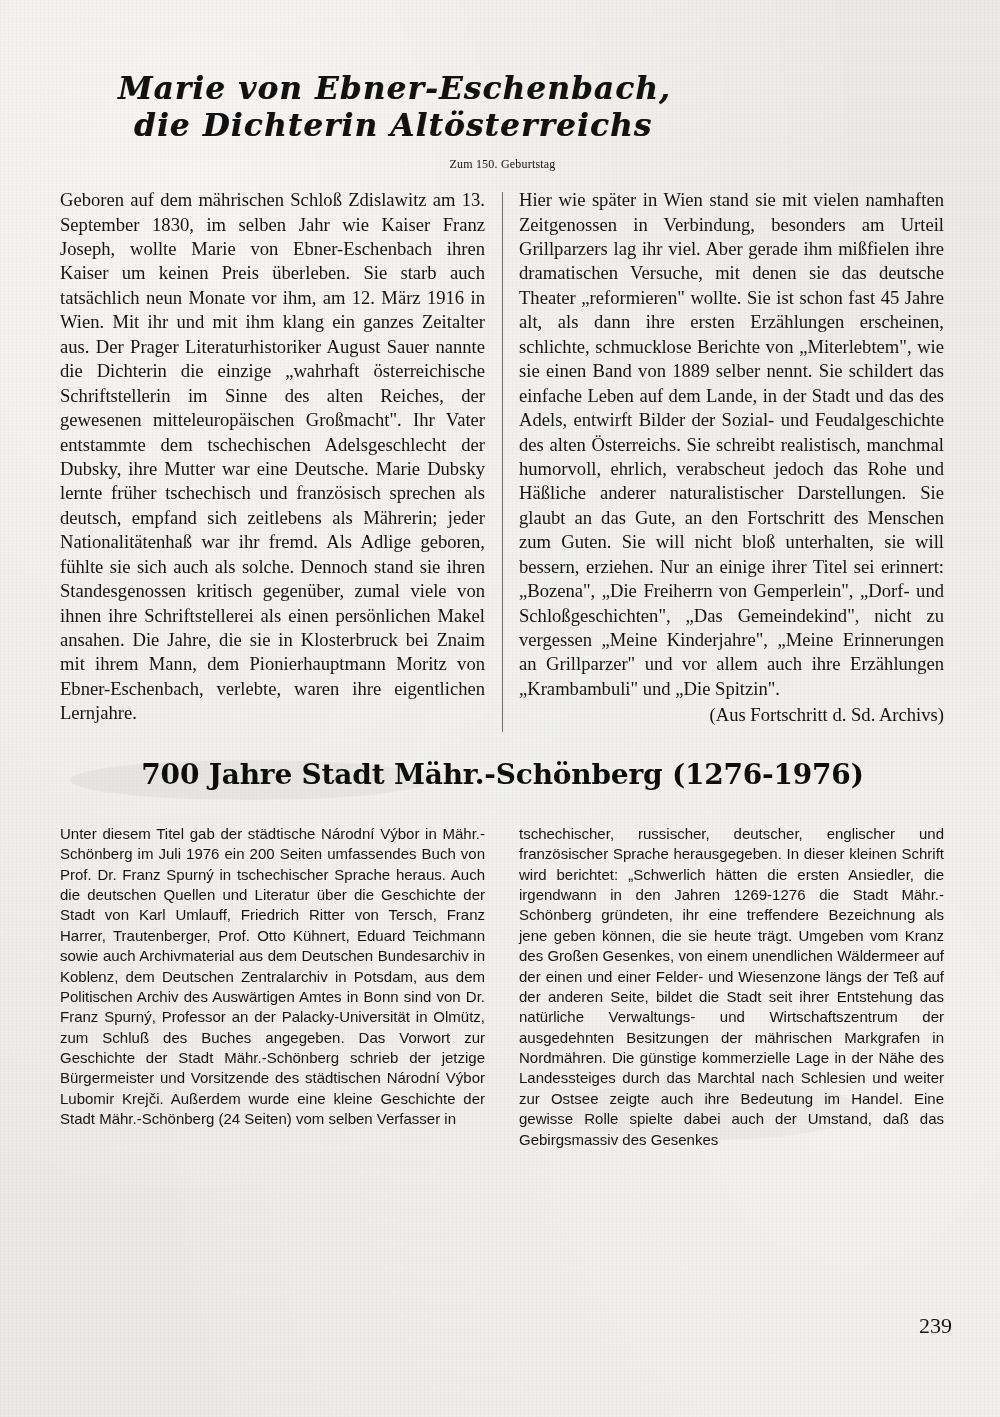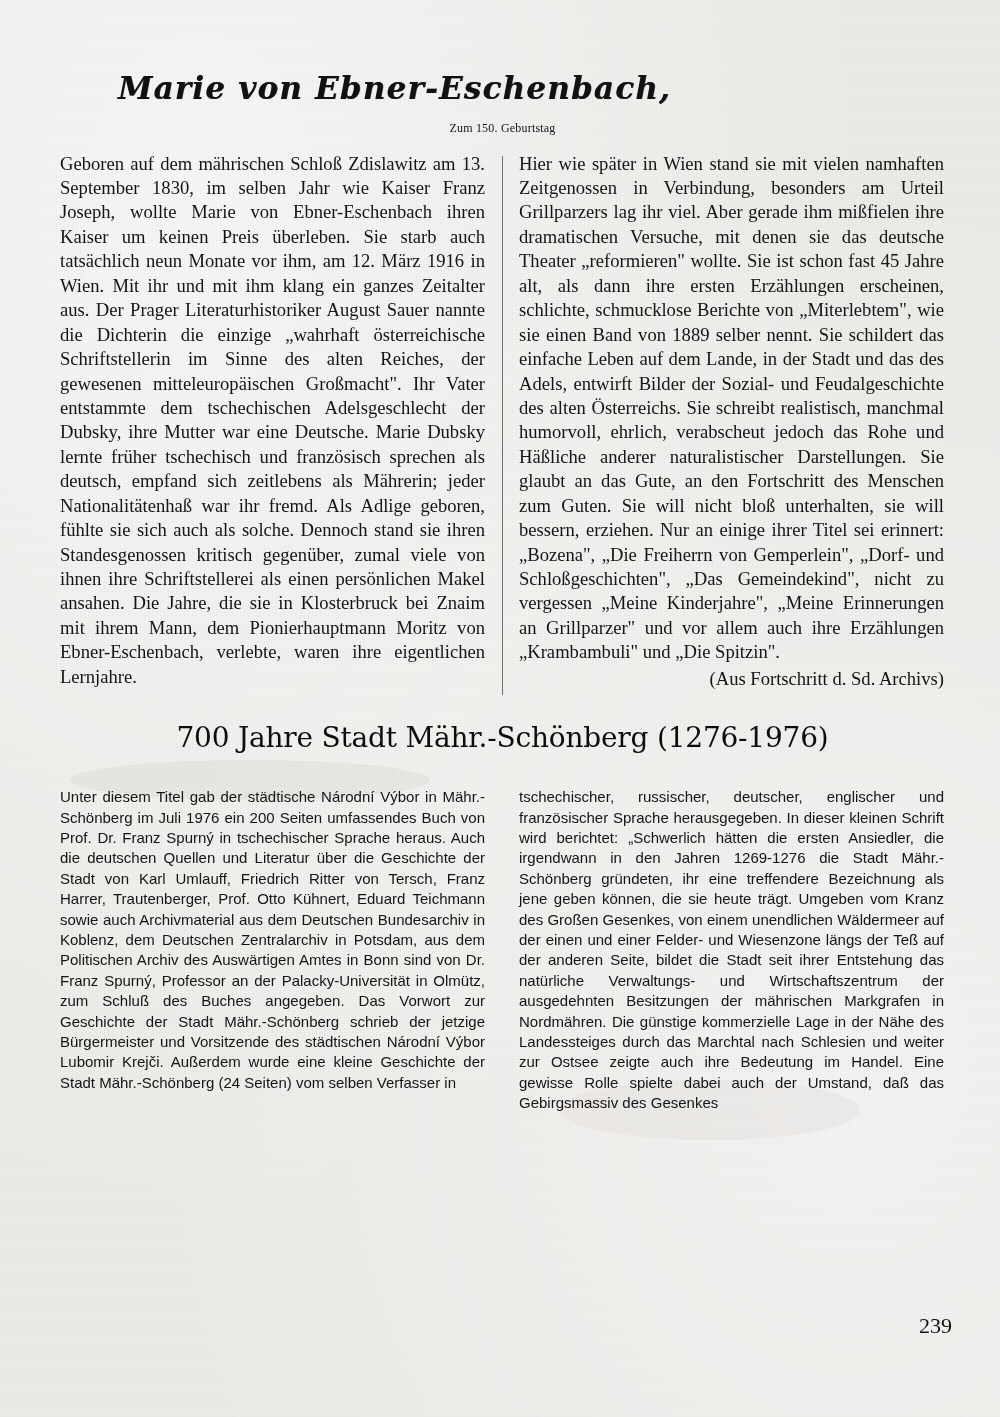--- a/index.html
+++ b/index.html
@@ -96,21 +96,21 @@
     font-size: 18.6px;
   }
 
   
   .sep-rule {
     height: 0;
     margin: 22px 0 0 0;
   }
   .heading2 {
     font-family: "DejaVu Serif", serif;
-    font-weight: normal;
+    font-weight: bold;
     font-size: 28px;
     text-align: center;
     letter-spacing: -0.2px;
     margin: 30px 0 18px 0;
     color: #0d0d0d;
   }
   .col2 {
     width: 425px;
     font-size: 18.2px;
     line-height: 1.30;
@@ -143,20 +143,21 @@
   <div class="noise"></div>
 
   <div class="smudge" style="left:70px; top:760px; width:360px; height:40px; background:rgba(150,145,140,0.10);"></div>
   <div class="smudge" style="left:560px; top:1080px; width:300px; height:60px; background:rgba(150,145,140,0.07);"></div>
 
   <div class="content">
 
     <div>
       <h1 class="main-title">
         <span>Marie von Ebner-Eschenbach,</span>
+        <span class="l2">die Dichterin Altösterreichs</span>
       </h1>
       <div class="subtitle">Zum 150. Geburtstag</div>
 
       <div class="cols">
         <div class="divider-vert"></div>
         <div class="col">
           <p>Geboren auf dem mährischen Schloß Zdislawitz am 13. September 1830, im selben Jahr wie Kaiser Franz Joseph, wollte Marie von Ebner-Eschenbach ihren Kaiser um keinen Preis überleben. Sie starb auch tatsächlich neun Monate vor ihm, am 12. März 1916 in Wien. Mit ihr und mit ihm klang ein ganzes Zeitalter aus. Der Prager Literaturhistoriker August Sauer nannte die Dichterin die einzige „wahrhaft österreichische Schriftstellerin im Sinne des alten Reiches, der gewesenen mitteleuropäischen Großmacht". Ihr Vater entstammte dem tschechischen Adelsgeschlecht der Dubsky, ihre Mutter war eine Deutsche. Marie Dubsky lernte früher tschechisch und französisch sprechen als deutsch, empfand sich zeitlebens als Mährerin; jeder Nationalitätenhaß war ihr fremd. Als Adlige geboren, fühlte sie sich auch als solche. Dennoch stand sie ihren Standesgenossen kritisch gegenüber, zumal viele von ihnen ihre Schriftstellerei als einen persönlichen Makel ansahen. Die Jahre, die sie in Klosterbruck bei Znaim mit ihrem Mann, dem Pionierhauptmann Moritz von Ebner-Eschenbach, verlebte, waren ihre eigentlichen Lernjahre.</p>
         </div>
         <div class="col">
           <p>Hier wie später in Wien stand sie mit vielen namhaften Zeitgenossen in Verbindung, besonders am Urteil Grillparzers lag ihr viel. Aber gerade ihm mißfielen ihre dramatischen Versuche, mit denen sie das deutsche Theater „reformieren" wollte. Sie ist schon fast 45 Jahre alt, als dann ihre ersten Erzählungen erscheinen, schlichte, schmucklose Berichte von „Miterlebtem", wie sie einen Band von 1889 selber nennt. Sie schildert das einfache Leben auf dem Lande, in der Stadt und das des Adels, entwirft Bilder der Sozial- und Feudalgeschichte des alten Österreichs. Sie schreibt realistisch, manchmal humorvoll, ehrlich, verabscheut jedoch das Rohe und Häßliche anderer naturalistischer Darstellungen. Sie glaubt an das Gute, an den Fortschritt des Menschen zum Guten. Sie will nicht bloß unterhalten, sie will bessern, erziehen. Nur an einige ihrer Titel sei erinnert: „Bozena", „Die Freiherrn von Gemperlein", „Dorf- und Schloßgeschichten", „Das Gemeindekind", nicht zu vergessen „Meine Kinderjahre", „Meine Erinnerungen an Grillparzer" und vor allem auch ihre Erzählungen „Krambambuli" und „Die Spitzin".</p>

